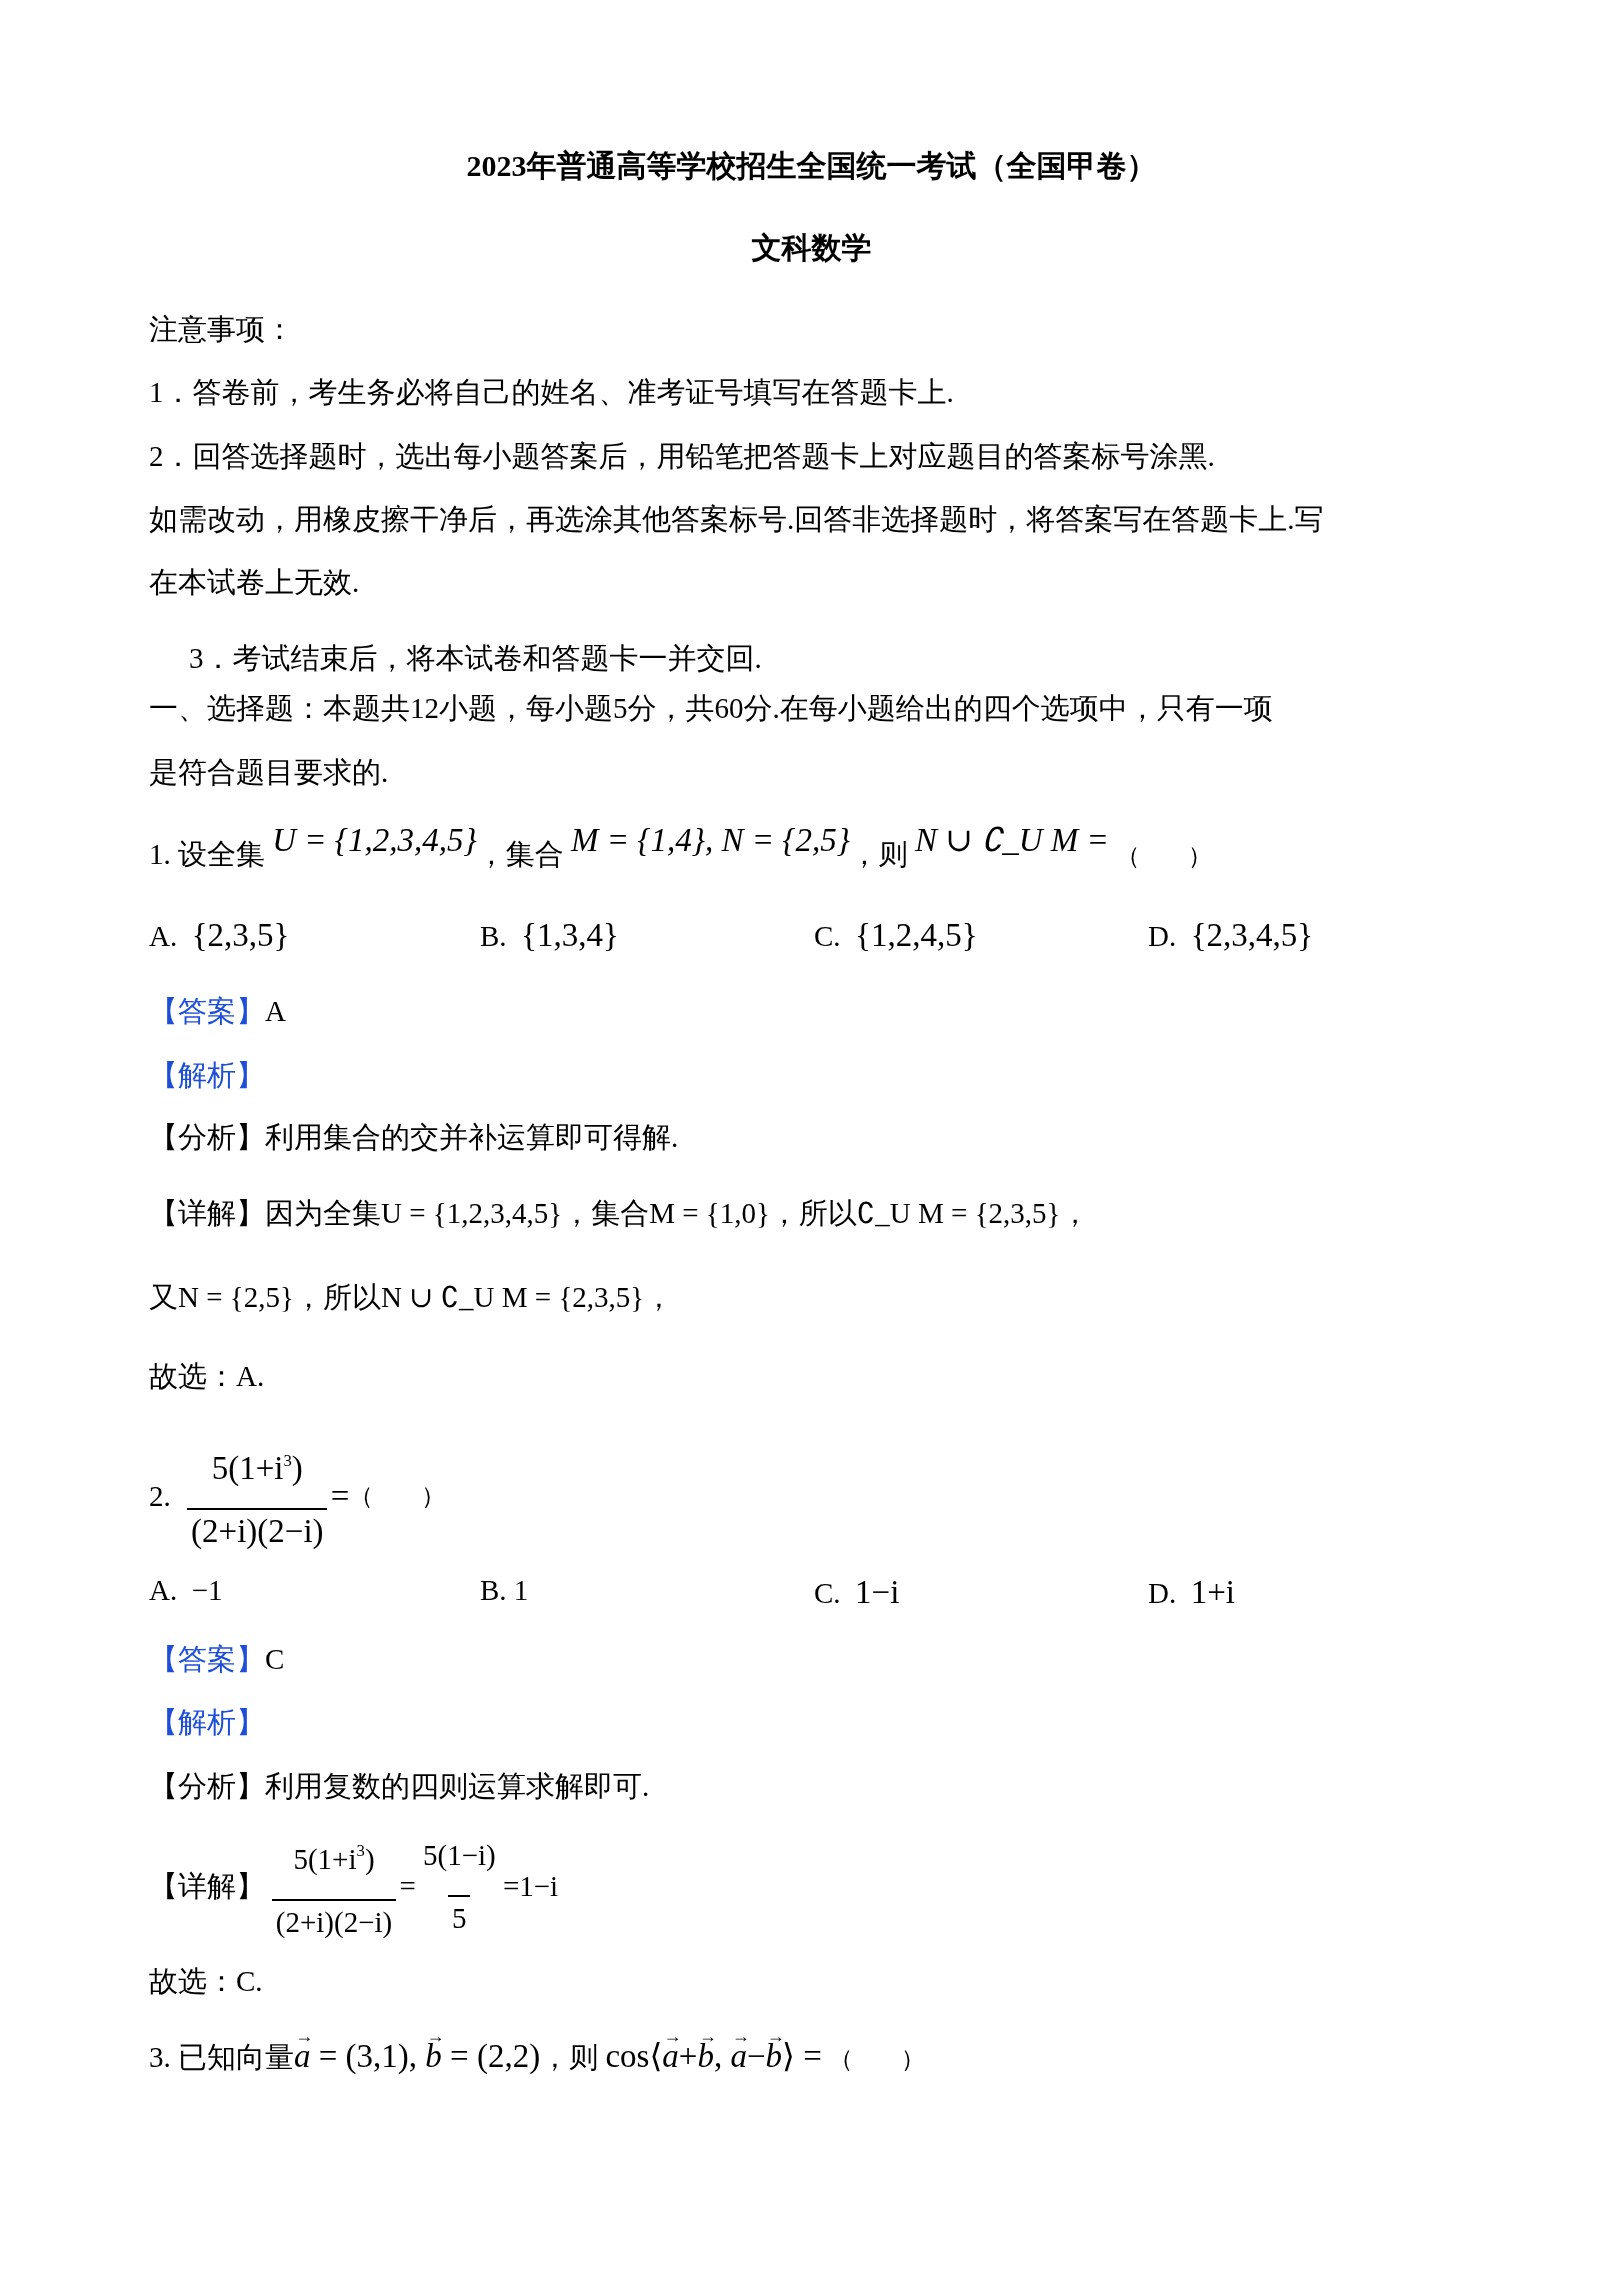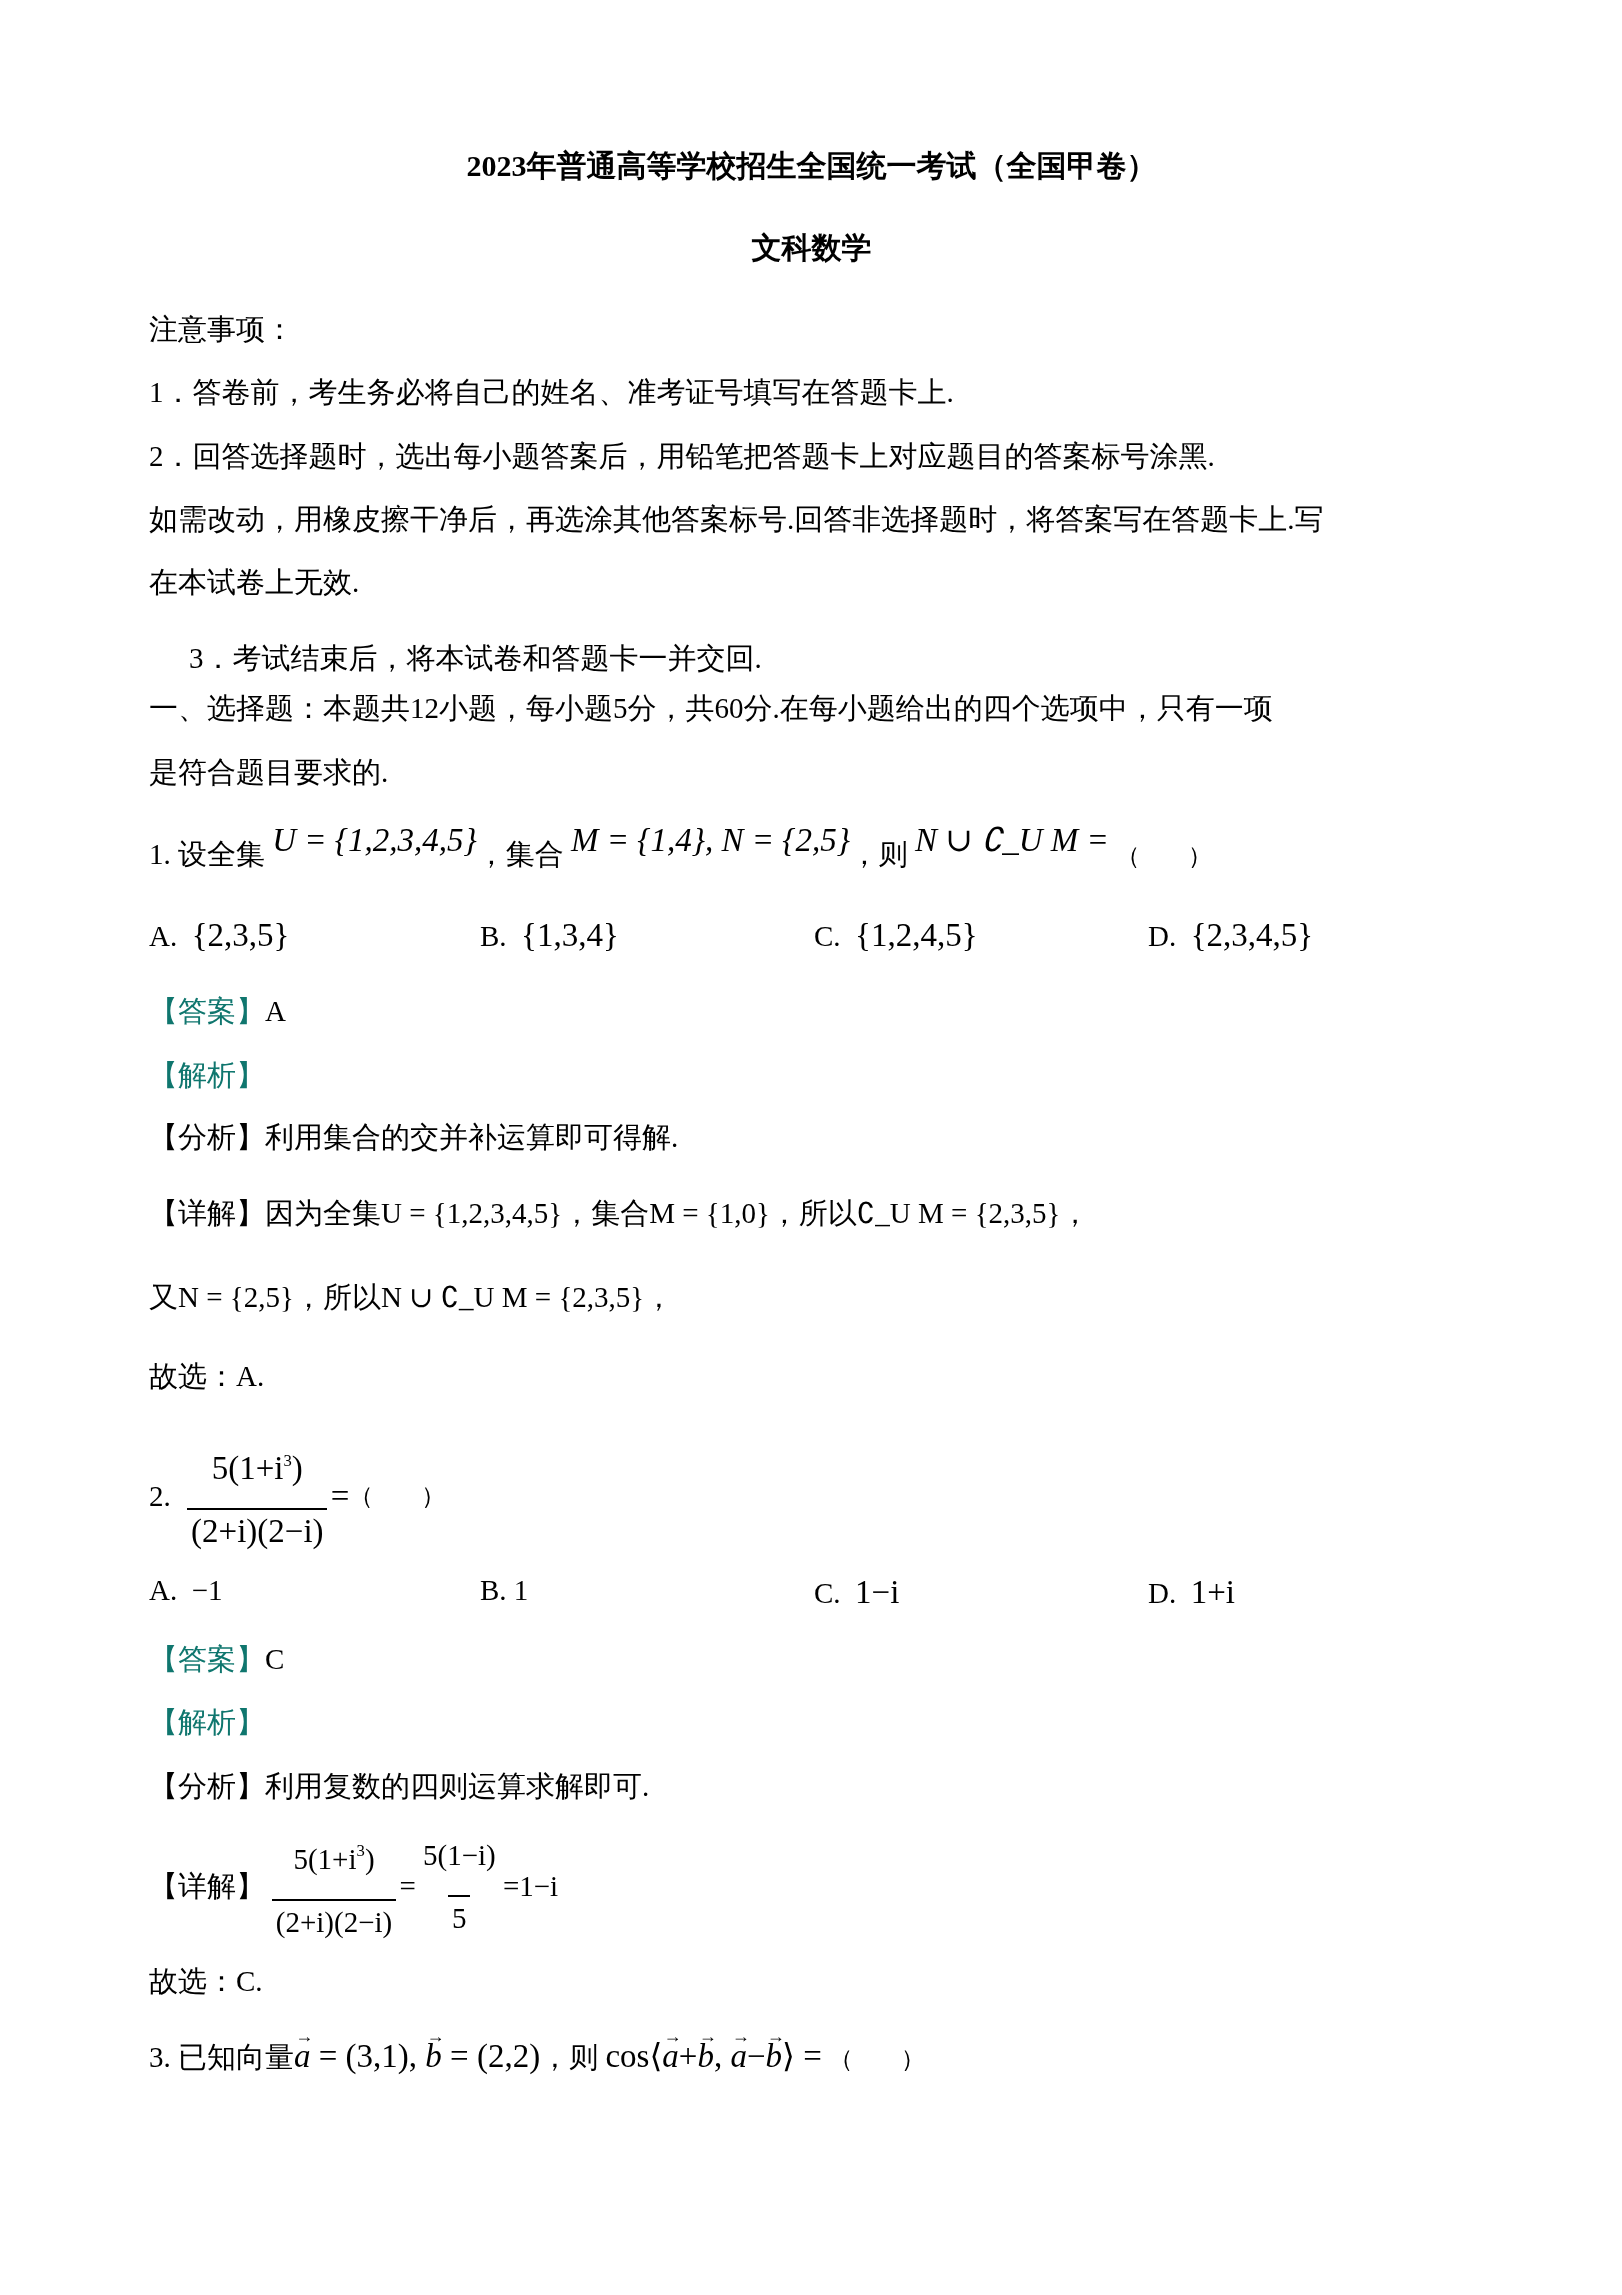--- a/index.html
+++ b/index.html
@@ -7,21 +7,21 @@
     width: 1623px; height: 2295px; position: relative; overflow: hidden;
     font-family: "Liberation Serif", "DejaVu Serif", serif;
     color: #000;
   }
   .abs { position: absolute; white-space: nowrap; }
   .title { font-weight: bold; font-size: 30px; left: 0; width: 1623px; text-align: center; }
   .bold { font-weight: normal; }
   .txt { font-size: 29px; line-height: 36px; }
   .math { font-family: "Liberation Serif", "DejaVu Serif", serif; }
   .it { font-style: italic; }
-  .blue { color: #0f766e; }
+  .blue { color: #1d4ed8; }
   .sup { font-size: 16.7px; vertical-align: 13px; }
   .frac { display: inline-flex; flex-direction: column; align-items: center; vertical-align: middle; margin: 0 3.6px; gap: 20px; }
   .frac .num { padding: 0 3.6px 2.4px; }
   .frac .den { border-top: 2.4px solid #000; padding: 2.4px 3.6px 0; }
   .vec { position: relative; display: inline-block; font-style: italic; }
   .vec::before { content: "\2192"; position: absolute; top: -20px; left: 1.2px; font-size: 18px; font-style: normal; }
   .opt { position: absolute; font-size: 29px; white-space: nowrap; }
   .big { font-size: 33px; }
 </style>
 </head>

